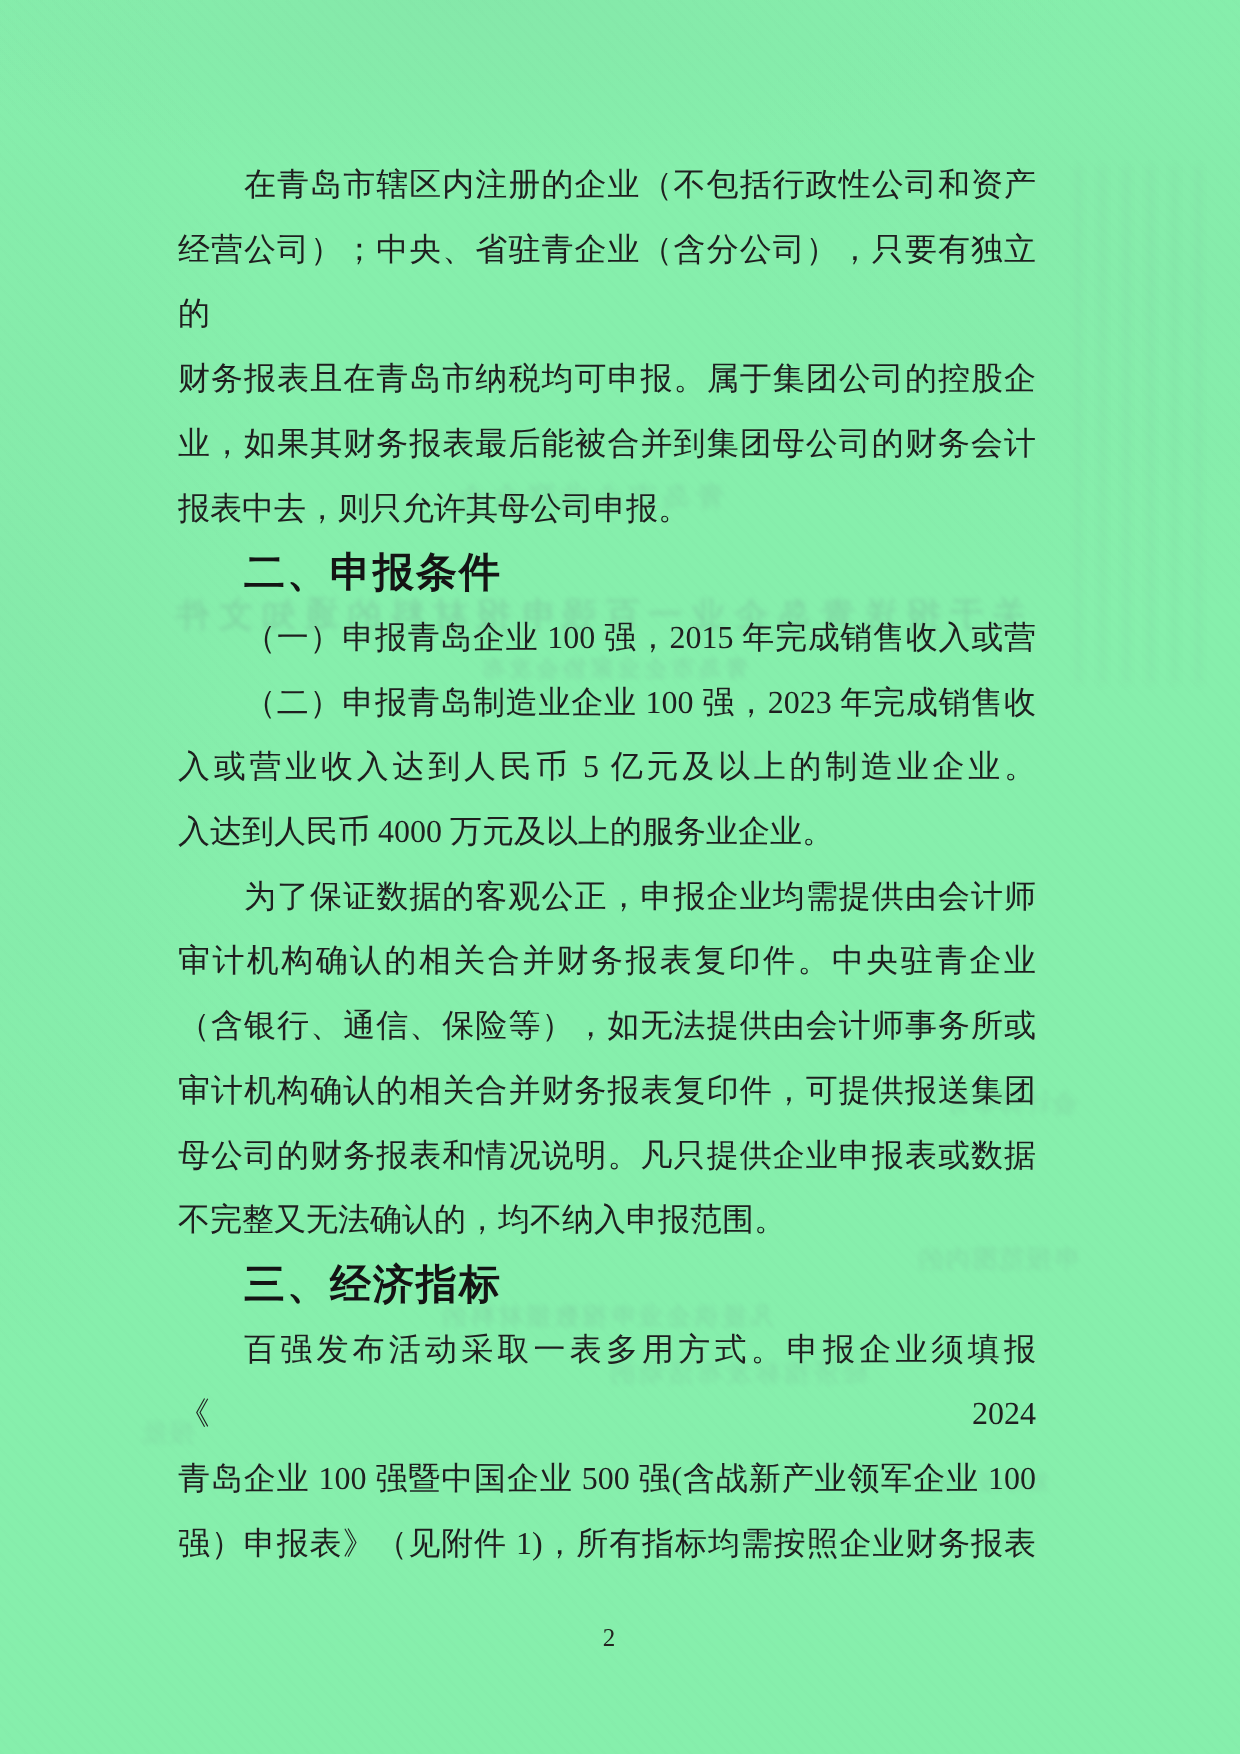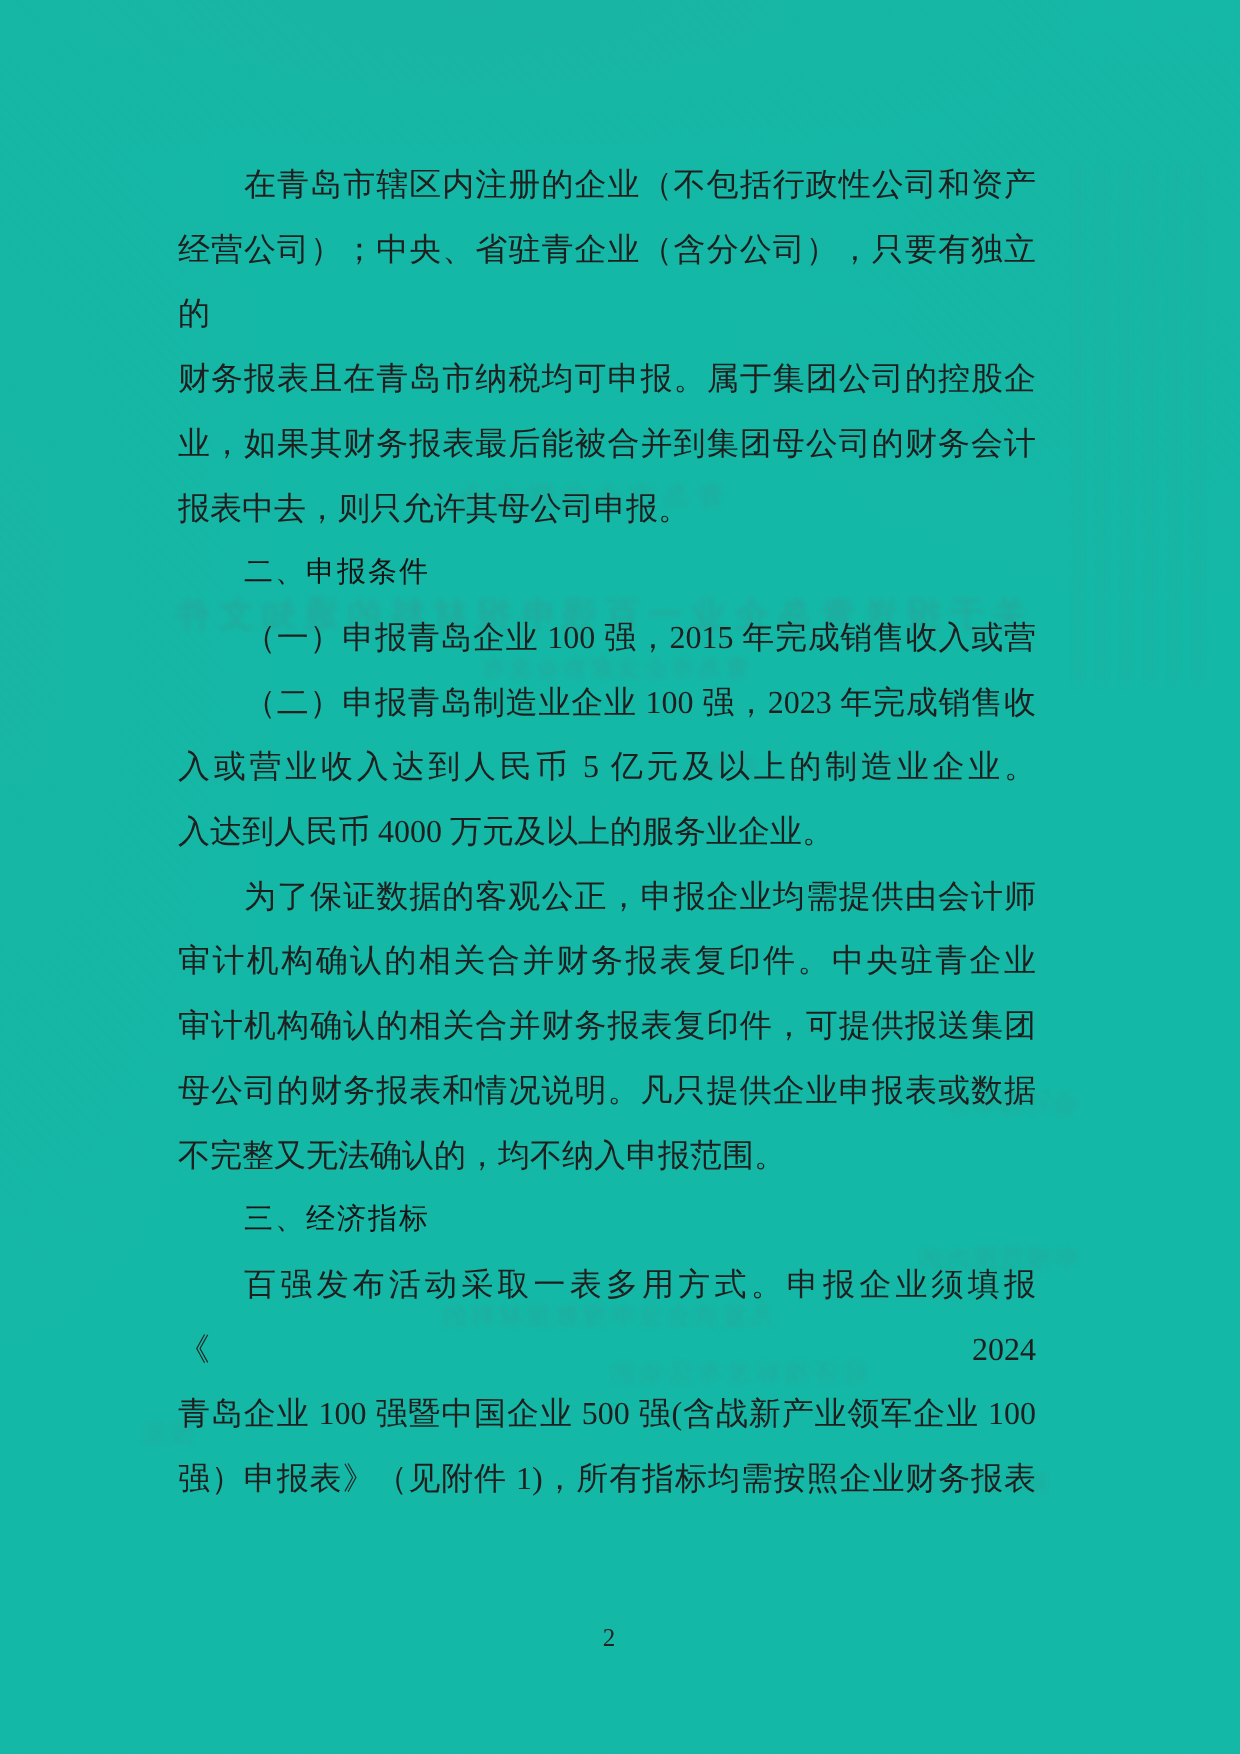--- a/index.html
+++ b/index.html
@@ -8,21 +8,21 @@
     width: 1240px;
     height: 1754px;
     background: #fbfbf9;
     overflow: hidden;
     font-family: "Liberation Serif", "DejaVu Serif", serif;
   }
   .page {
     position: relative;
     width: 1240px;
     height: 1754px;
-    background: #14b8a6;
+    background: #86efac;
     overflow: hidden;
   }
   
   .texture {
     position: absolute;
     inset: 0;
     pointer-events: none;
     background:
       radial-gradient(ellipse 900px 260px at 38% 0%, rgba(110,115,125,0.055), rgba(0,0,0,0) 70%),
       radial-gradient(ellipse 420px 1100px at 0% 35%, rgba(110,115,125,0.035), rgba(0,0,0,0) 72%),
@@ -63,24 +63,24 @@
     text-rendering: geometricPrecision;
   }
   .line { white-space: normal; }
   .line.fill {
     text-align: justify;
     text-align-last: justify;
     text-justify: inter-character;
   }
   .line.indent { text-indent: 66px; }
   .line.bold {
-    font-weight: 400;
+    font-weight: 700;
     color: #141414;
     letter-spacing: 2px;
-    font-size: 29px;
+    font-size: 41px;
   }
   .page-number {
     position: absolute;
     top: 1624px;
     left: 0;
     width: 1218px;
     text-align: center;
     font-size: 25px;
     color: #23231f;
   }
@@ -109,20 +109,21 @@
       <div class="line fill">财务报表且在青岛市纳税均可申报。属于集团公司的控股企</div>
       <div class="line fill">业，如果其财务报表最后能被合并到集团母公司的财务会计</div>
       <div class="line">报表中去，则只允许其母公司申报。</div>
       <div class="line indent bold">二、申报条件</div>
       <div class="line indent fill">（一）申报青岛企业 100 强，2015 年完成销售收入或营</div>
       <div class="line indent fill">（二）申报青岛制造业企业 100 强，2023 年完成销售收</div>
       <div class="line fill">入或营业收入达到人民币 5 亿元及以上的制造业企业。</div>
       <div class="line">入达到人民币 4000 万元及以上的服务业企业。</div>
       <div class="line indent fill">为了保证数据的客观公正，申报企业均需提供由会计师</div>
       <div class="line fill">审计机构确认的相关合并财务报表复印件。中央驻青企业</div>
+      <div class="line fill">（含银行、通信、保险等），如无法提供由会计师事务所或</div>
       <div class="line fill">审计机构确认的相关合并财务报表复印件，可提供报送集团</div>
       <div class="line fill">母公司的财务报表和情况说明。凡只提供企业申报表或数据</div>
       <div class="line">不完整又无法确认的，均不纳入申报范围。</div>
       <div class="line indent bold">三、经济指标</div>
       <div class="line indent fill">百强发布活动采取一表多用方式。申报企业须填报《2024</div>
       <div class="line fill">青岛企业 100 强暨中国企业 500 强(含战新产业领军企业 100</div>
       <div class="line fill">强）申报表》（见附件 1)，所有指标均需按照企业财务报表</div>
     </div>
   <div class="page-number">2</div>
 </div>

